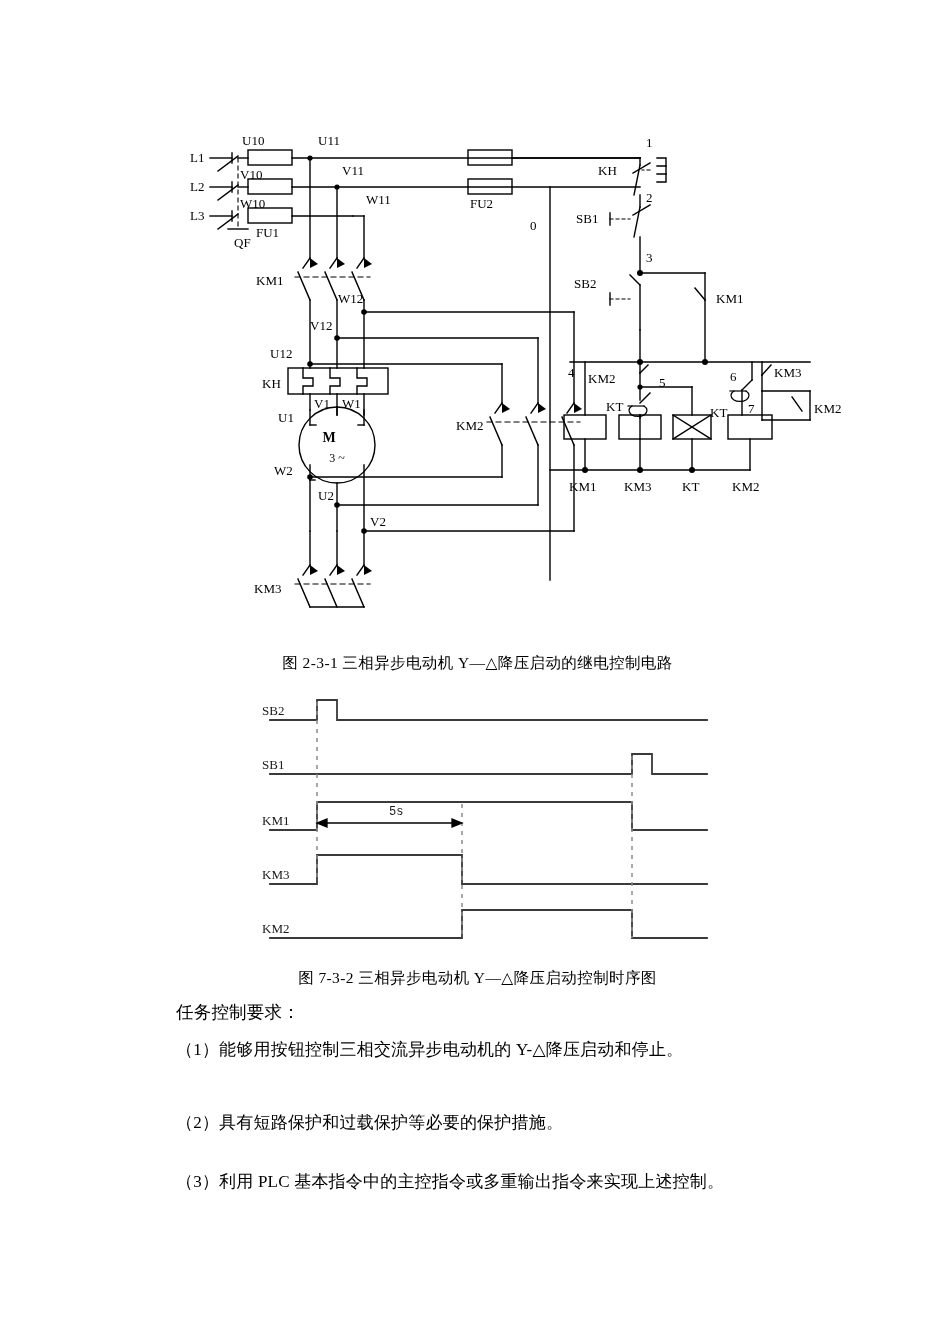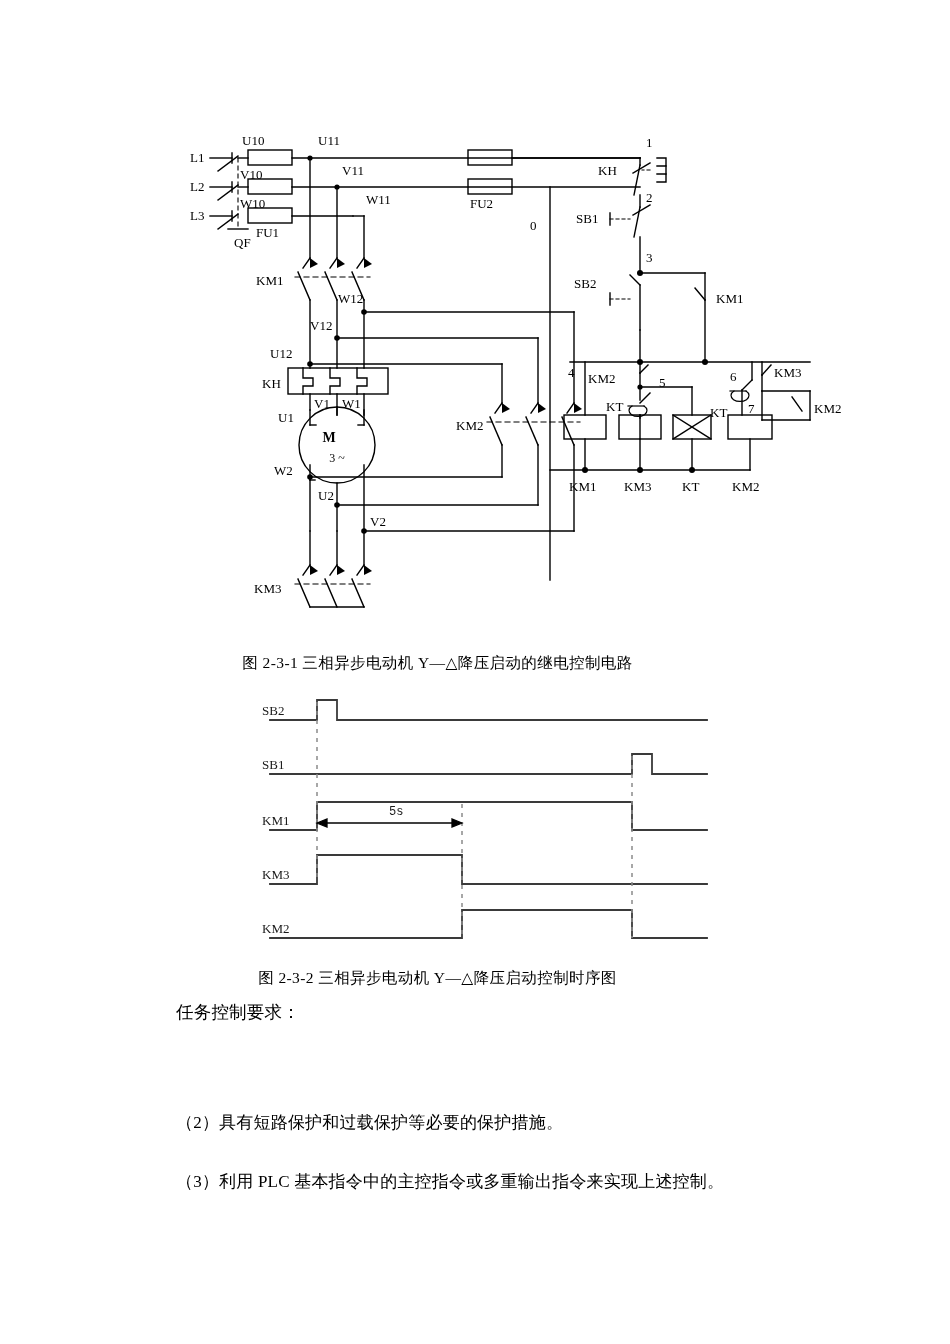--- a/index.html
+++ b/index.html
@@ -13,21 +13,21 @@
   
   .fig{position:absolute;}
   #fig-circuit{left:170px;top:125px;width:640px;height:510px;}
   #fig-timing{left:262px;top:692px;width:450px;height:255px;}
 
   svg{display:block;overflow:visible;}
 
   
   .caption{
     position:absolute;width:875px;text-align:center;
-    font-size:15.5px;letter-spacing:.4px;
+    font-size:15.5px;letter-spacing:.4px;margin-left:40px;
   }
   #cap1{top:653px;}
   #cap2{top:968px;}
 
   .btext{
     position:absolute;left:176px;width:740px;
     font-size:17px;line-height:1;letter-spacing:.2px;
   }
   #req-title{top:1004px;font-size:17.5px;}
   #req-1{top:1041px;}
@@ -348,19 +348,20 @@
         <text x="0" y="23">SB2</text>
         <text x="0" y="77">SB1</text>
         <text x="0" y="133">KM1</text>
         <text x="0" y="187">KM3</text>
         <text x="0" y="241">KM2</text>
         <text x="127" y="123" font-size="12" font-family="'Liberation Mono','DejaVu Sans Mono',monospace">5s</text>
       </g>
     </svg>
   </div>
 
-  <div class="caption" id="cap2">图 2-3-2  三相异步电动机 Y—△降压启动控制时序图</div>
+  <div class="caption" id="cap2">图 7-3-2  三相异步电动机 Y—△降压启动控制时序图</div>
 
   <div class="btext" id="req-title">任务控制要求：</div>
+  <div class="btext" id="req-1">（1）能够用按钮控制三相交流异步电动机的 Y-△降压启动和停止。</div>
   <div class="btext" id="req-2">（2）具有短路保护和过载保护等必要的保护措施。</div>
   <div class="btext" id="req-3">（3）利用 PLC 基本指令中的主控指令或多重输出指令来实现上述控制。</div>
 
 </div>
 
 </body></html>

